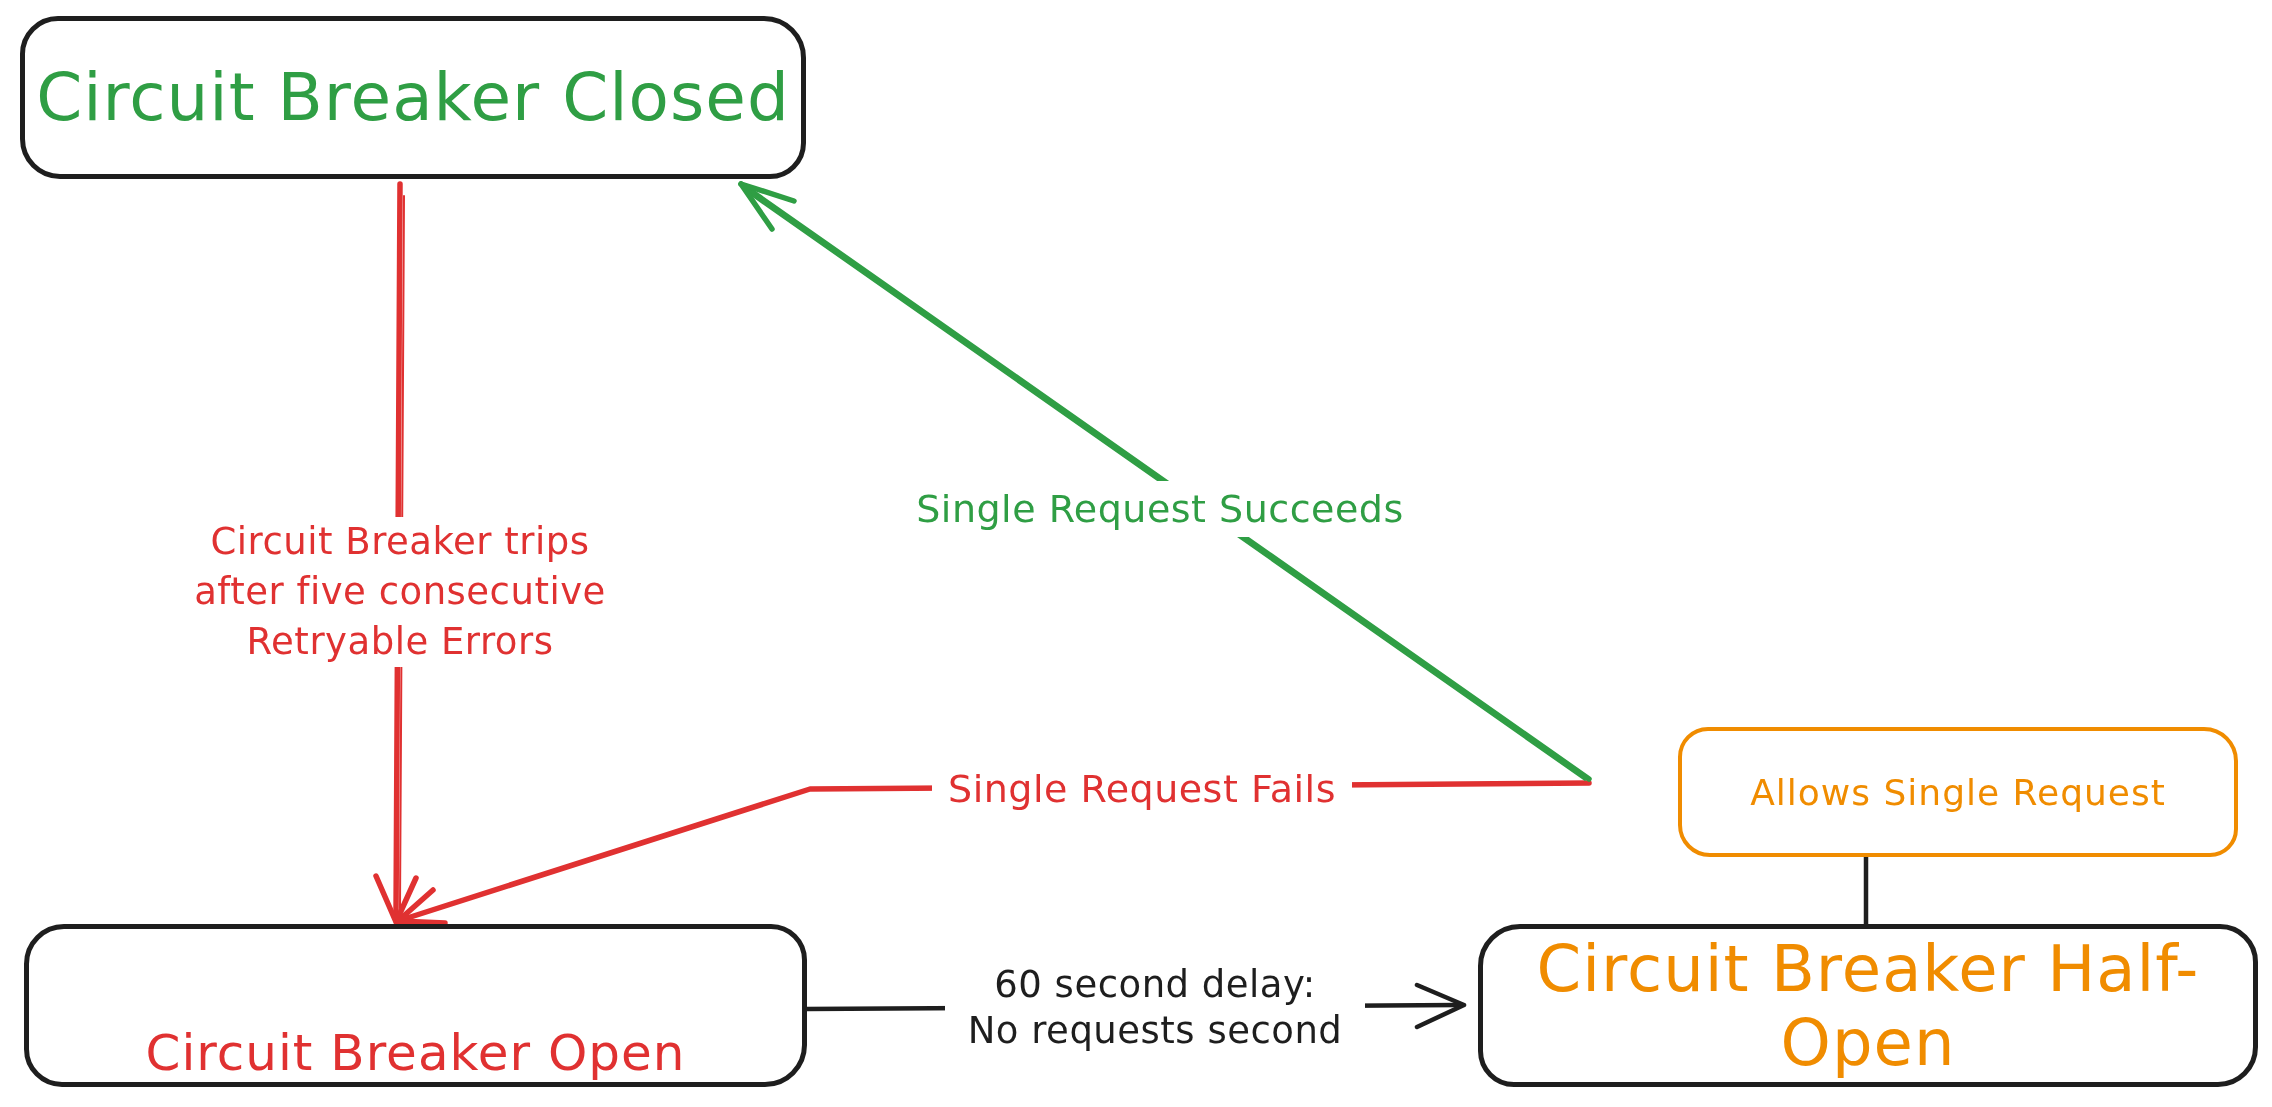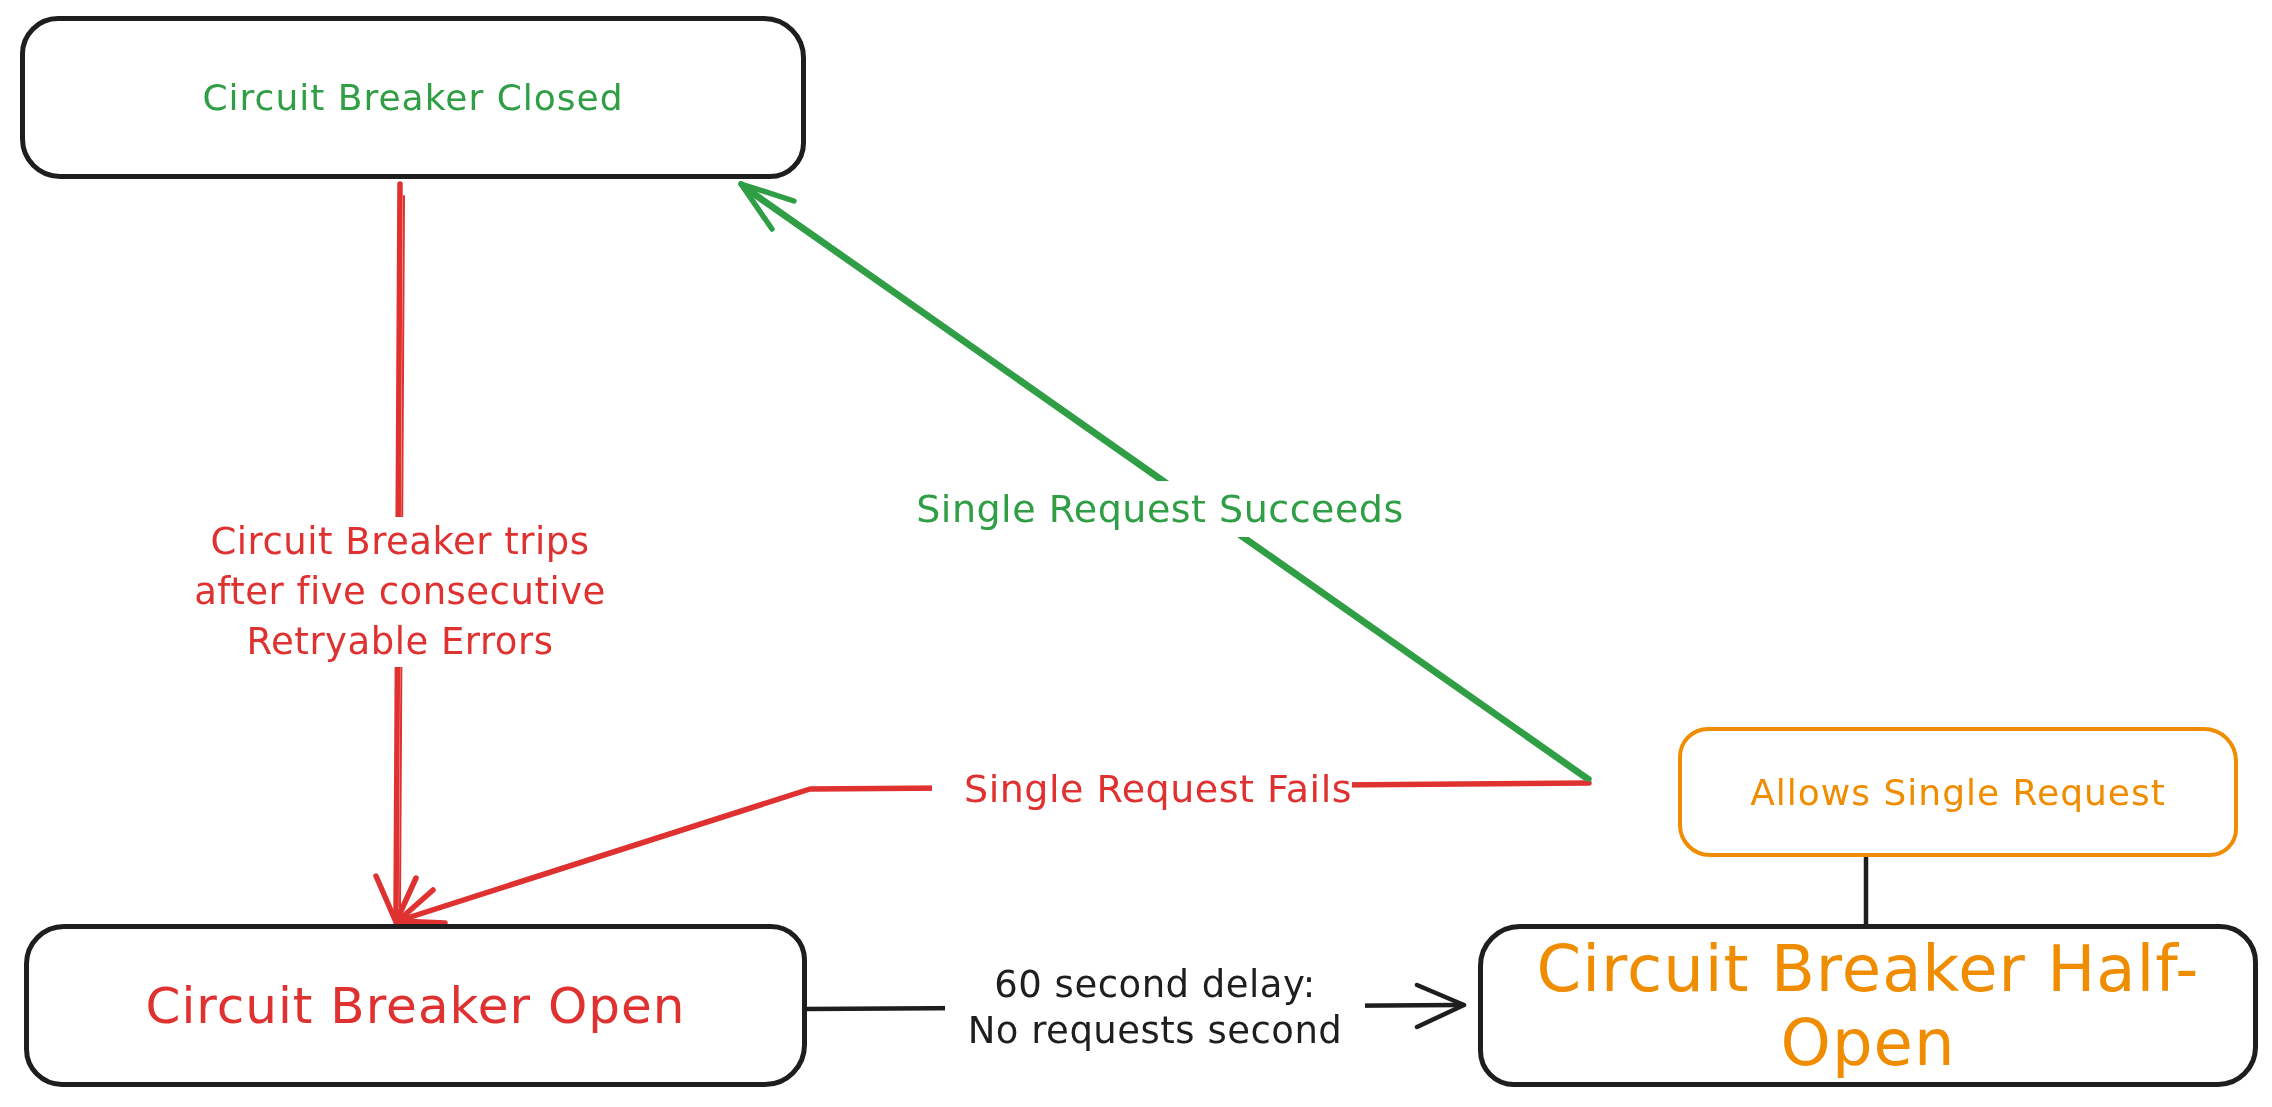--- a/index.html
+++ b/index.html
@@ -26,21 +26,21 @@
     background:#ffffff;
     display:flex;align-items:center;justify-content:center;
     text-align:center;
     box-sizing:border-box;
     letter-spacing:1px;
   }
   .node.black{border:5px solid #1e1e1e;}
   .node-closed{
     left:20px;top:16px;width:786px;height:163px;
     border-radius:38px 42px 36px 40px;
-    font-size:36px;
+    font-size:66px;
   }
   .node-open{
     left:24px;top:924px;width:783px;height:163px;
     border-radius:40px 36px 42px 38px;
     font-size:50px;
   }
   .node-halfopen{
     left:1478px;top:924px;width:780px;height:163px;
     border-radius:42px 38px 40px 36px;
     font-size:64px;
@@ -54,21 +54,21 @@
   .label-trips{
     left:180px;top:481px;width:440px;
     font-size:37px;line-height:50px;
   }
   .label-succeeds{
     left:905px;top:464px;width:510px;height:56px;
     font-size:38px;line-height:56px;margin-top:17px;
   }
   .label-fails{
     left:932px;top:762px;width:420px;height:54px;
-    font-size:38px;line-height:54px;text-align:right;
+    font-size:38px;line-height:54px;
   }
   .label-delay{
     left:945px;top:962px;width:420px;
     font-size:37px;line-height:46px;
   }
 </style>
 </head>
 <body>
 
 <div class="canvas">
@@ -112,21 +112,21 @@
 
   <div class="edge-label label-delay" style="color: rgb(30, 30, 30);">
     <div>60 second delay:</div>
     <div>No requests second</div>
   </div>
 
   <div class="node black node-closed" style="border-color: rgb(30, 30, 30);">
     <span style="color: rgb(47, 158, 68);">Circuit Breaker Closed</span>
   </div>
 
-  <div class="node black node-open" style="border-color: rgb(30, 30, 30);">
+  <div class="node black node-open" style="border-color: rgb(30, 30, 30); align-items: flex-end;">
     <span style="color: rgb(224, 49, 49);">Circuit Breaker Open</span>
   </div>
 
   <div class="node black node-halfopen" style="border-color: rgb(30, 30, 30);">
     <span style="color: rgb(240, 140, 0);">Circuit Breaker Half-Open</span>
   </div>
 
   <div class="node node-allows" style="border-color: rgb(240, 140, 0);">
     <span style="color: rgb(240, 140, 0);">Allows Single Request</span>
   </div>

